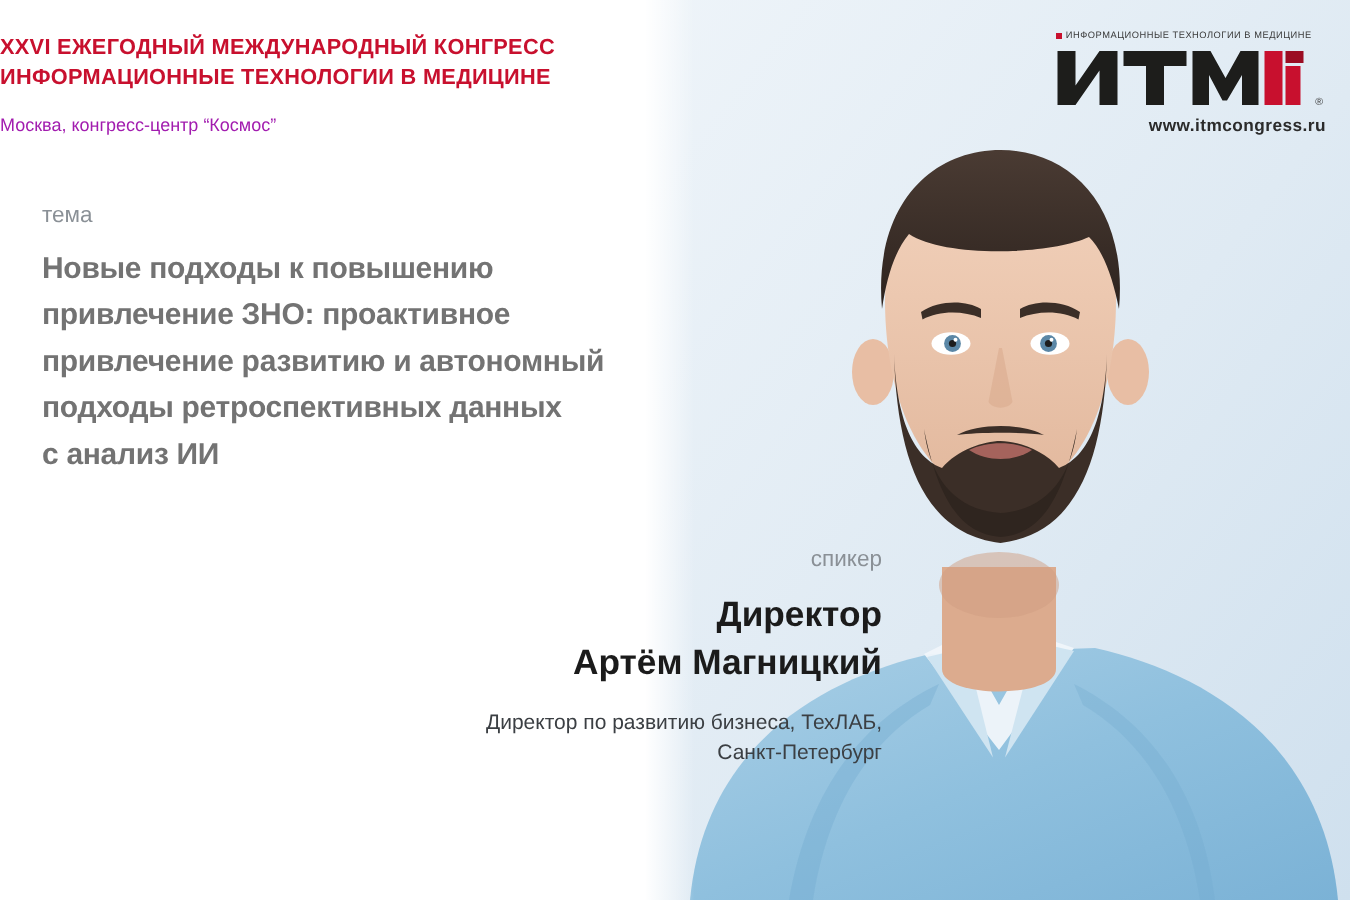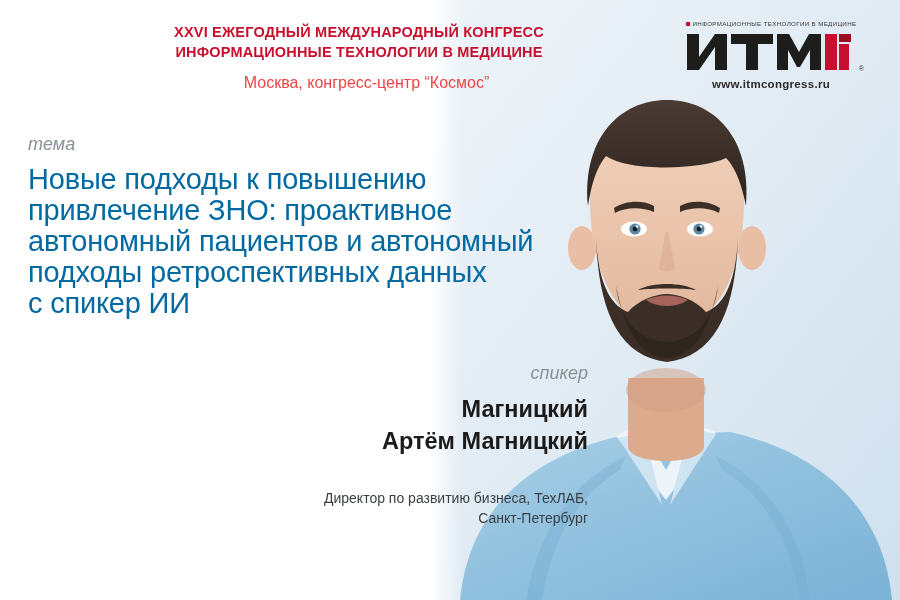--- a/index.html
+++ b/index.html
@@ -22,50 +22,49 @@
     top: 0; left: 0;
     width: 900px;
     height: 108px;
     z-index: 40;
     padding-top: 22px;
   }
   .header-center {
     position: absolute;
     left: 0; top: 22px;
     width: 718px;
-    text-align: center;
+    text-align: left;
   }
   .congress-line1 {
     color: #c8102e;
     font-size: 14.5px;
     font-weight: bold;
     letter-spacing: 0.2px;
     line-height: 20px;
   }
   .congress-line2 {
     color: #c8102e;
     font-size: 14.5px;
     font-weight: bold;
     letter-spacing: 0.2px;
     line-height: 20px;
   }
   .congress-place {
     margin-top: 12px;
-    color: #ef4444;
-    font-size: 16px;
+    color: #a21caf;
+    font-size: 12px;
     line-height: 18px;
-    padding-left: 15px;
   }
 
   
   .logo-block {
     position: absolute;
-    right: 34px; top: 20px;
+    right: 16px; top: 20px;
     width: 190px;
-    text-align: center;
+    text-align: right;
   }
   .logo-tagline {
     font-size: 6.2px;
     letter-spacing: 0.35px;
     color: #3a3a3a;
     text-transform: uppercase;
     white-space: nowrap;
     margin-bottom: 3px;
     display: flex;
     align-items: center;
@@ -112,45 +111,44 @@
 
   
   .content {
     position: absolute;
     left: 28px; top: 134px;
     width: 560px;
     z-index: 30;
   }
   .kicker {
     color: #8a9096;
-    font-size: 18px;
+    font-size: 15px;
     line-height: 20px;
     margin-bottom: 10px;
-    font-style: italic;
   }
   .topic-title {
-    color: #0369a1;
-    font-size: 29px;
-    font-weight: normal;
+    color: #737373;
+    font-size: 20px;
+    font-weight: bold;
     line-height: 31px;
     letter-spacing: -0.2px;
     max-width: 560px;
   }
   .speaker-block {
     margin-top: 44px;
     text-align: right;
   }
   .speaker-name {
     color: #1b1b1b;
     font-size: 23.5px;
     font-weight: bold;
     line-height: 32px;
   }
   .speaker-role {
-    margin-top: 31px;
+    margin-top: 14px;
     color: #3b3f43;
     font-size: 14px;
     line-height: 20px;
   }
 </style>
 </head>
 <body>
 
 <div class="slide">
 
@@ -255,29 +253,29 @@
       </div>
       <div class="logo-url">www.itmcongress.ru</div>
     </div>
   </div>
 
   <div class="content">
     <div class="kicker">тема</div>
     <div class="topic-title">
       <div>Новые подходы к повышению</div>
       <div>привлечение ЗНО: проактивное</div>
-      <div>автономный пациентов и автономный</div>
+      <div>привлечение развитию и автономный</div>
       <div>подходы ретроспективных данных</div>
-      <div>с спикер ИИ</div>
+      <div>с анализ ИИ</div>
     </div>
 
     <div class="speaker-block">
       <div class="kicker">спикер</div>
       <div class="speaker-name">
-        <div>Магницкий</div>
+        <div>Директор</div>
         <div>Артём Магницкий</div>
       </div>
       <div class="speaker-role">
         <div>Директор по развитию бизнеса, ТехЛАБ,</div>
         <div>Санкт-Петербург</div>
       </div>
     </div>
   </div>
 
 </div>

